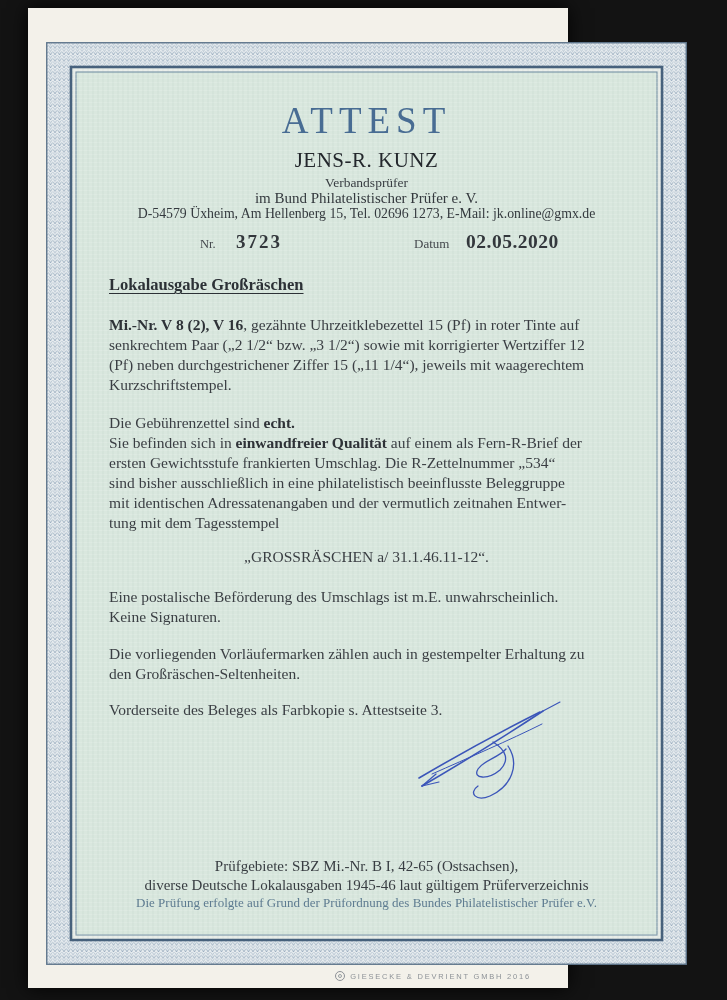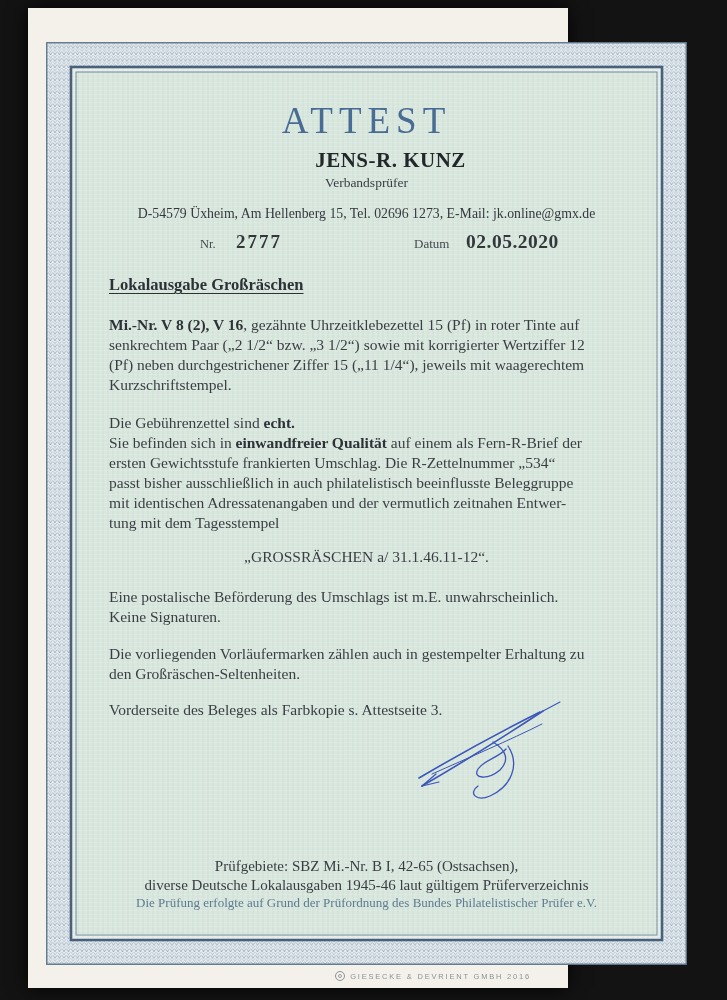--- a/index.html
+++ b/index.html
@@ -16,21 +16,21 @@
   .border-svg{position:absolute;left:18px;top:34px;}
   .panel{
     position:absolute;left:44px;top:60px;width:589px;height:871px;
     background:
       repeating-linear-gradient(90deg, rgba(125,160,145,0.05) 0 2px, rgba(0,0,0,0) 2px 5px),
       repeating-linear-gradient(0deg, rgba(255,255,255,0.12) 0 1px, rgba(0,0,0,0) 1px 4px);
     color:#3a3e43;
   }
   .ctr{position:absolute;left:0;width:100%;text-align:center;}
   .attest-title{top:31px;font-size:37px;letter-spacing:6px;color:#486c93;}
-  .examiner-name{top:80px;font-size:21px;font-weight:bold;color:#23272c;letter-spacing:.5px;padding-left:24px;}
+  .examiner-name{top:80px;font-size:21px;font-weight:normal;color:#23272c;letter-spacing:.5px;}
   .examiner-role{top:107px;font-size:13.5px;color:#383d42;}
   .examiner-org{top:122px;font-size:15px;color:#34393e;}
   .examiner-address{top:138px;font-size:13.8px;color:#34393e;}
   .nr-row{position:absolute;top:163px;left:0;width:100%;height:26px;}
   .nr-label{position:absolute;left:128px;top:6px;font-size:12.5px;color:#44484d;}
   .nr-value{position:absolute;left:164px;top:0;font-size:19px;font-weight:bold;letter-spacing:2px;color:#33373c;}
   .date-label{position:absolute;left:342px;top:5px;font-size:13px;color:#44484d;}
   .date-value{position:absolute;left:394px;top:0;font-size:19.5px;font-weight:bold;letter-spacing:.5px;color:#33373c;}
   .section-heading{
     position:absolute;left:37px;top:207px;
@@ -83,43 +83,44 @@
       <rect x="0.75" y="0.75" width="639.5" height="921.5" fill="url(#scal)" stroke="#5f768c" stroke-width="1.4"></rect>
       <rect x="25" y="25" width="591" height="873" fill="#e9ede9" stroke="#47617c" stroke-width="2.6"></rect>
       <rect x="30" y="30" width="581" height="863" fill="#d9e7de" stroke="#6d89a0" stroke-width="1"></rect>
     </svg>
 
     <div class="panel">
 
       <div class="ctr attest-title">ATTEST</div>
       <div class="ctr examiner-name">JENS-R. KUNZ</div>
       <div class="ctr examiner-role">Verbandsprüfer</div>
+      <div class="ctr examiner-org">im Bund Philatelistischer Prüfer e. V.</div>
       <div class="ctr examiner-address">D-54579 Üxheim, Am Hellenberg 15, Tel. 02696 1273, E-Mail: jk.online@gmx.de</div>
 
       <div class="nr-row">
         <span class="nr-label">Nr.</span>
-        <span class="nr-value">2777</span>
+        <span class="nr-value">3723</span>
         <span class="date-label">Datum</span>
         <span class="date-value">02.05.2020</span>
       </div>
 
       <div class="section-heading">Lokalausgabe Großräschen</div>
 
       <div class="para p1">
         <div class="line"><span class="b">Mi.-Nr. V 8 (2), V 16</span><span>, gezähnte Uhrzeitklebezettel 15 (Pf) in roter Tinte auf</span></div>
         <div class="line">senkrechtem Paar („2 1/2“ bzw. „3 1/2“) sowie mit korrigierter Wertziffer 12</div>
         <div class="line">(Pf) neben durchgestrichener Ziffer 15 („11 1/4“), jeweils mit waagerechtem</div>
         <div class="line">Kurzschriftstempel.</div>
       </div>
 
       <div class="para p2">
         <div class="line"><span>Die Gebührenzettel sind </span><span class="b">echt.</span></div>
         <div class="line"><span>Sie befinden sich in </span><span class="b">einwandfreier Qualität</span><span> auf einem als Fern-R-Brief der</span></div>
         <div class="line">ersten Gewichtsstufe frankierten Umschlag. Die R-Zettelnummer „534“</div>
-        <div class="line">passt bisher ausschließlich in auch philatelistisch beeinflusste Beleggruppe</div>
+        <div class="line">sind bisher ausschließlich in eine philatelistisch beeinflusste Beleggruppe</div>
         <div class="line">mit identischen Adressatenangaben und der vermutlich zeitnahen Entwer-</div>
         <div class="line">tung mit dem Tagesstempel</div>
       </div>
 
       <div class="ctr postmark">„GROSSRÄSCHEN a/ 31.1.46.11-12“.</div>
 
       <div class="para p3">
         <div class="line">Eine postalische Beförderung des Umschlags ist m.E. unwahrscheinlich.</div>
         <div class="line">Keine Signaturen.</div>
       </div>

